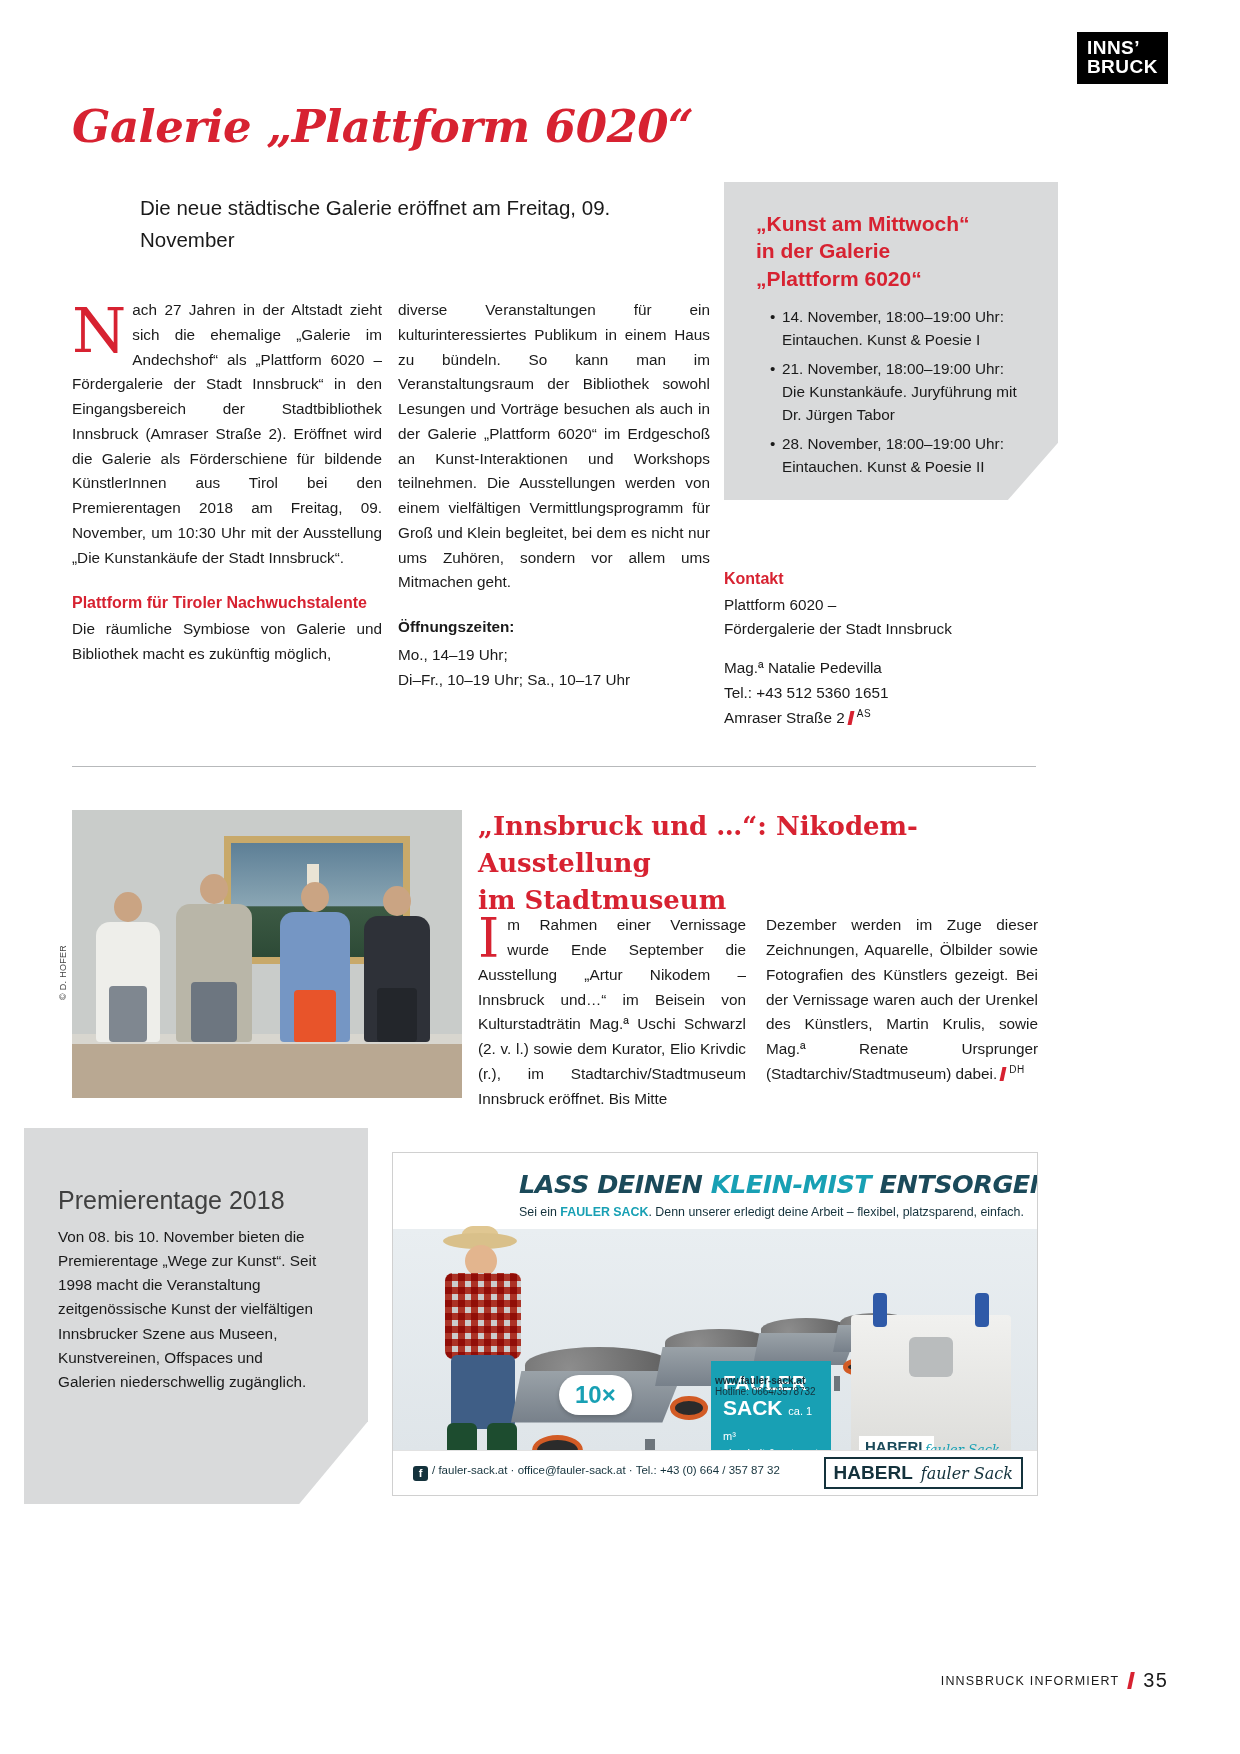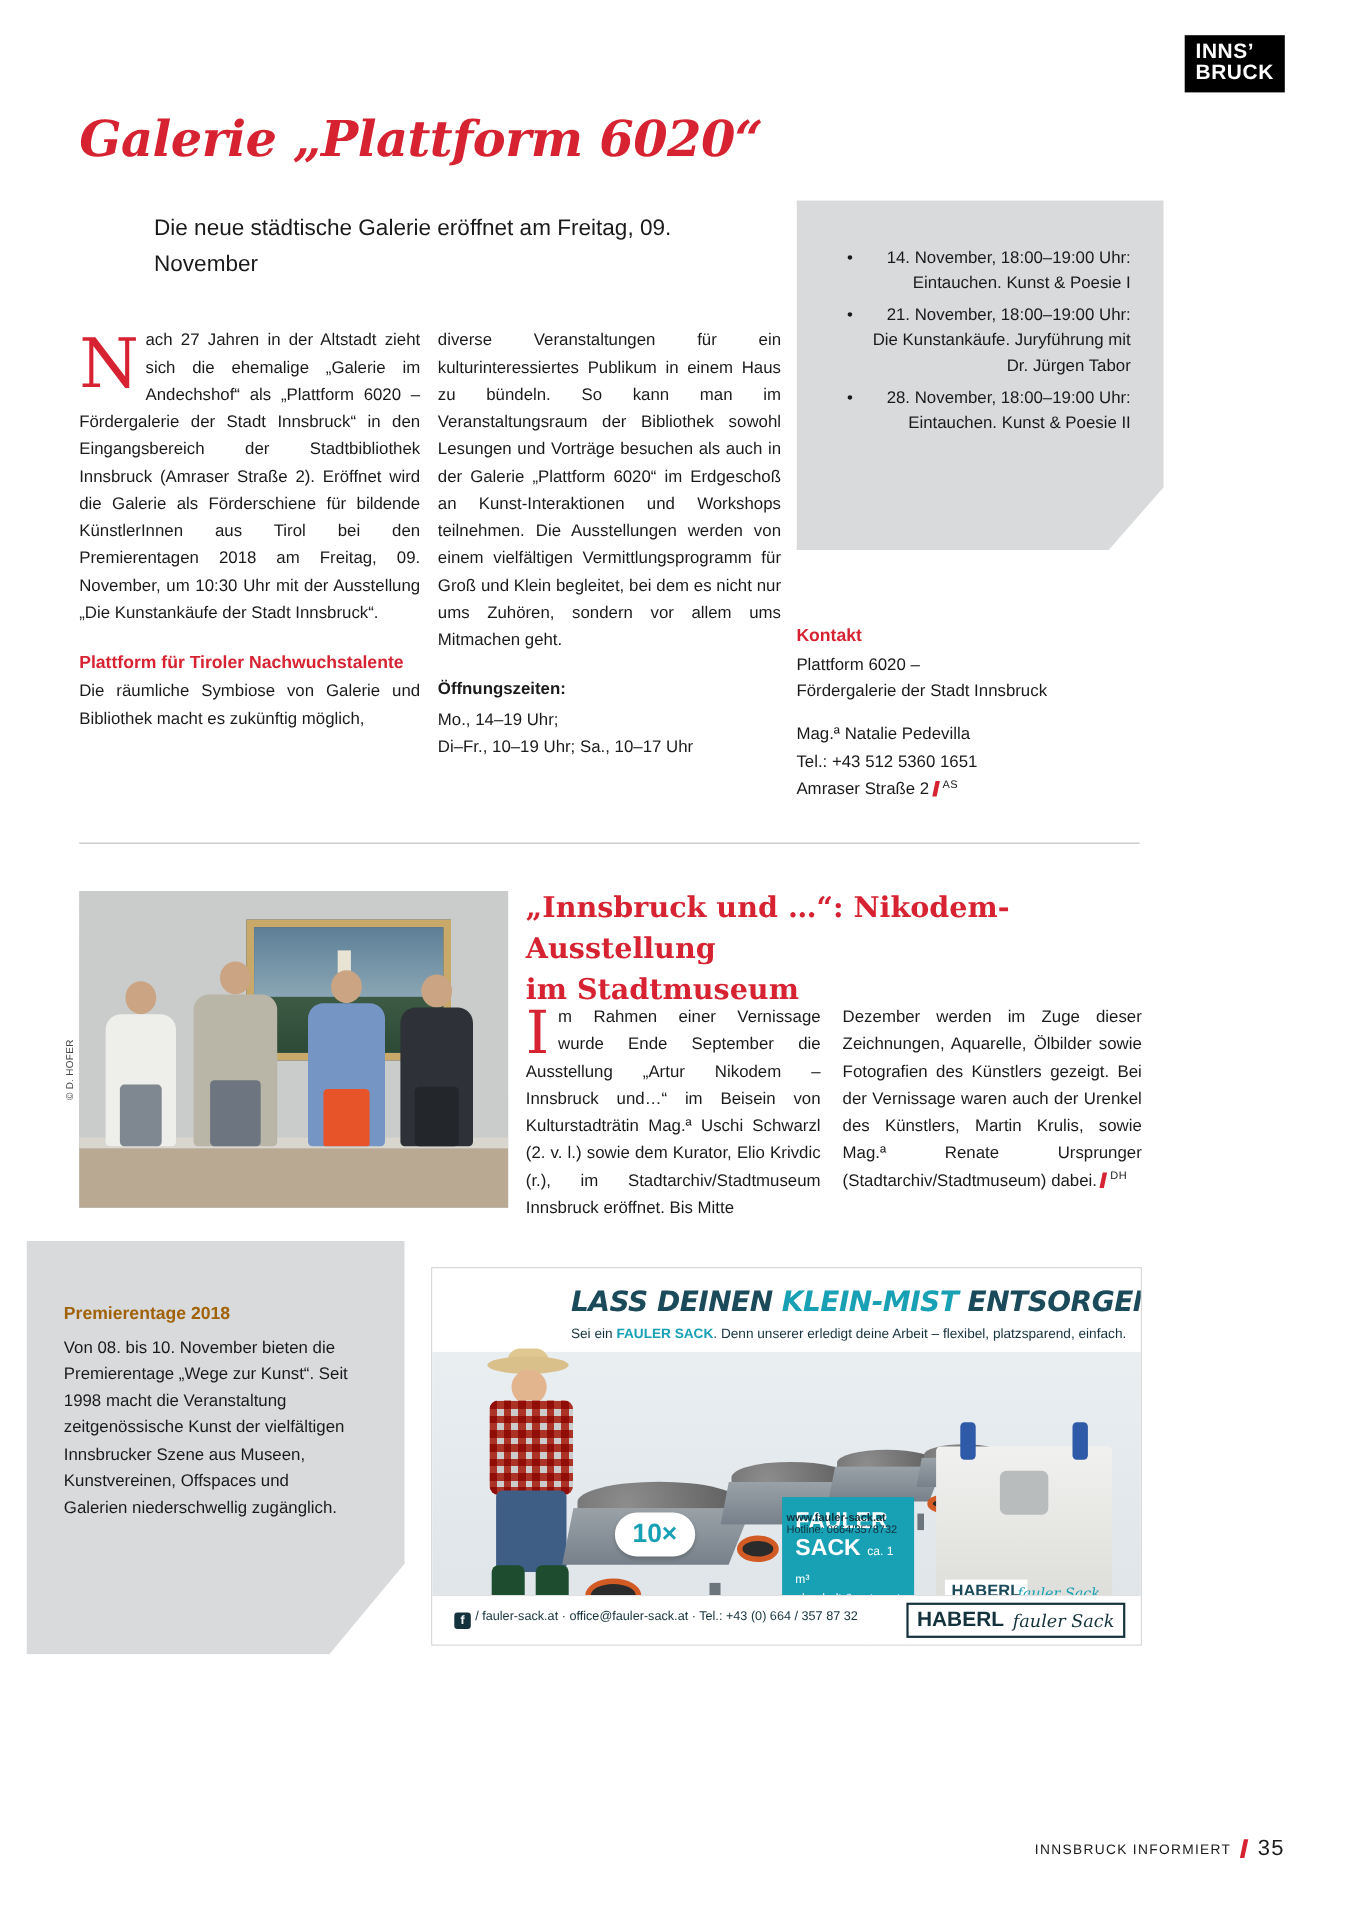--- a/index.html
+++ b/index.html
@@ -122,21 +122,21 @@
     margin: 14px 0 0 0;
     padding: 0 0 0 14px;
     list-style: none;
   }
   .greybox li {
     font-size: 15.3px;
     line-height: 1.5;
     margin-bottom: 6px;
     position: relative;
     padding-left: 12px;
-    text-align: right;
+    text-align: left;
   }
   .greybox li::before {
     content: "•";
     position: absolute;
     left: 0;
     top: 0;
   }
 
   
   .rule {
@@ -265,23 +265,23 @@
     left: 24px;
     top: 1128px;
     width: 344px;
     height: 376px;
     background: #d9dadb;
     clip-path: polygon(0 0, 100% 0, 100% 78%, 80% 100%, 0 100%);
   }
   .grey2-inner { padding: 58px 46px 0 34px; }
   .grey2 h3 {
     margin: 0 0 10px 0;
-    font-size: 16px;
-    font-weight: bold;
-    color: #a16207;
+    font-size: 25px;
+    font-weight: normal;
+    color: #404040;
   }
   .grey2 p {
     margin: 0;
     font-size: 15.3px;
     line-height: 1.58;
     text-align: left;
   }
 
   
   .ad {
@@ -525,20 +525,25 @@
   <div class="logo">
     <span>INNS’</span>
     <span>BRUCK</span>
   </div>
 
   <div class="headline">Galerie „Plattform 6020“</div>
   <div class="subhead">Die neue städtische Galerie eröffnet am Freitag, 09. November</div>
 
   <div class="greybox">
     <div class="greybox-inner">
+      <h3>
+        <span>„Kunst am Mittwoch“</span><br>
+        <span>in der Galerie</span><br>
+        <span>„Plattform 6020“</span>
+      </h3>
       <ul>
         <li>14. November, 18:00–19:00 Uhr: Eintauchen. Kunst &amp; Poesie I</li>
         <li>21. November, 18:00–19:00 Uhr: Die Kunstankäufe. Juryführung mit Dr. Jürgen Tabor</li>
         <li>28. November, 18:00–19:00 Uhr: Eintauchen. Kunst &amp; Poesie II</li>
       </ul>
     </div>
   </div>
 
   <div class="col col-1">
     <p><span class="dropcap">N</span><span>ach 27 Jahren in der Altstadt zieht sich die ehemalige „Galerie im Andechshof“ als „Plattform 6020 – Fördergalerie der Stadt Innsbruck“ in den Eingangsbereich der Stadtbibliothek Innsbruck (Amraser Straße 2). Eröffnet wird die Galerie als Förderschiene für bildende KünstlerInnen aus Tirol bei den Premierentagen 2018 am Freitag, 09. November, um 10:30 Uhr mit der Ausstellung „Die Kunstankäufe der Stadt Innsbruck“.</span></p>

